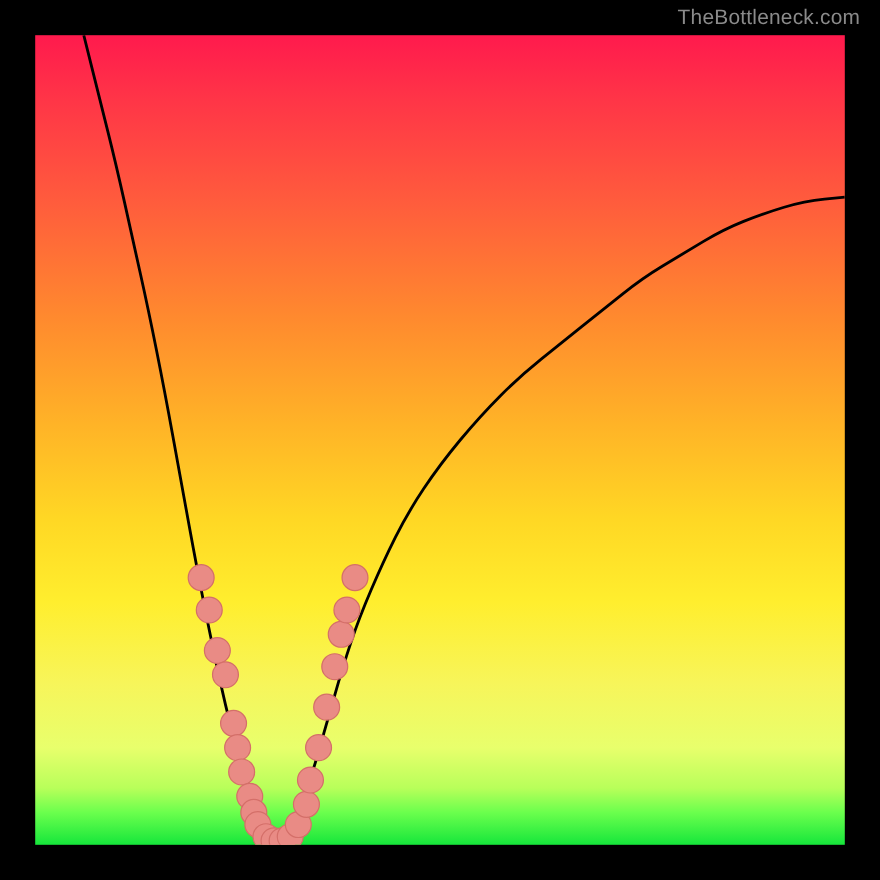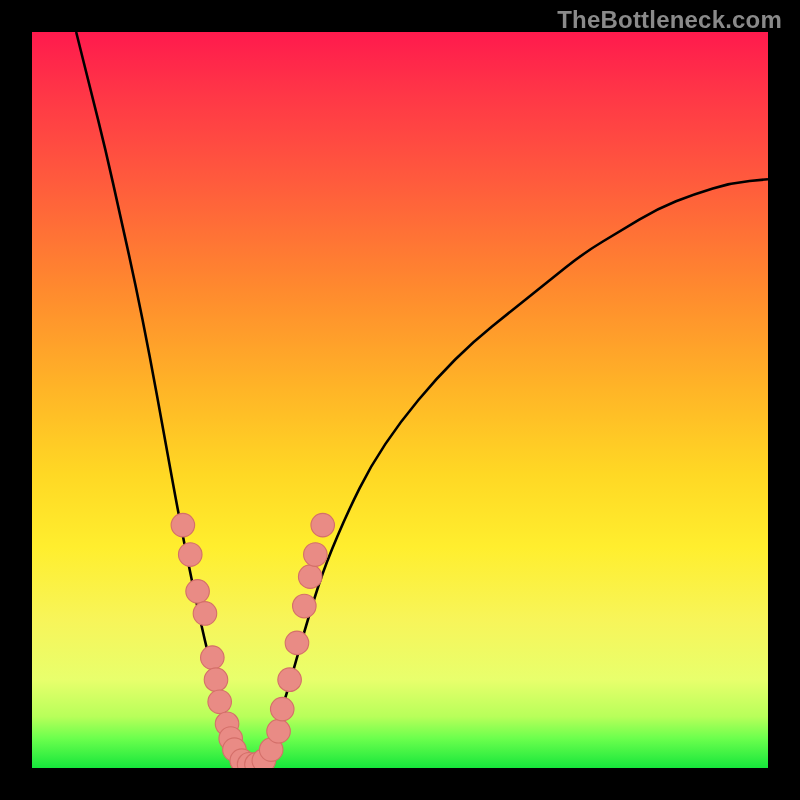--- a/index.html
+++ b/index.html
@@ -46,23 +46,23 @@
     left: 0;
     top: 0;
     width: 736px;
     height: 736px;
   }
   .watermark {
     position: absolute;
     top: 6px;
     right: 18px;
     color: #8a8a8a;
-    font-size: 24px;
+    font-size: 19px;
     letter-spacing: 0.2px;
-    font-weight: 700;
+    font-weight: 400;
   }
 </style>
 </head>
 <body>
 
 <div class="frame">
 
   <div class="plot-area">
     <svg viewBox="0 0 100 100" preserveAspectRatio="none">
 

